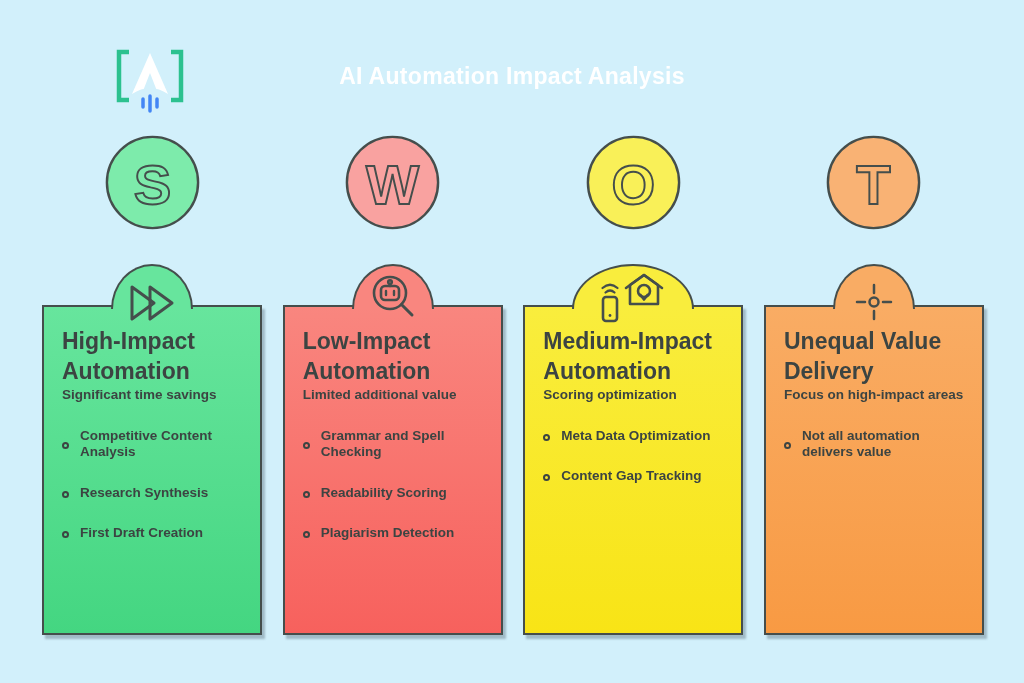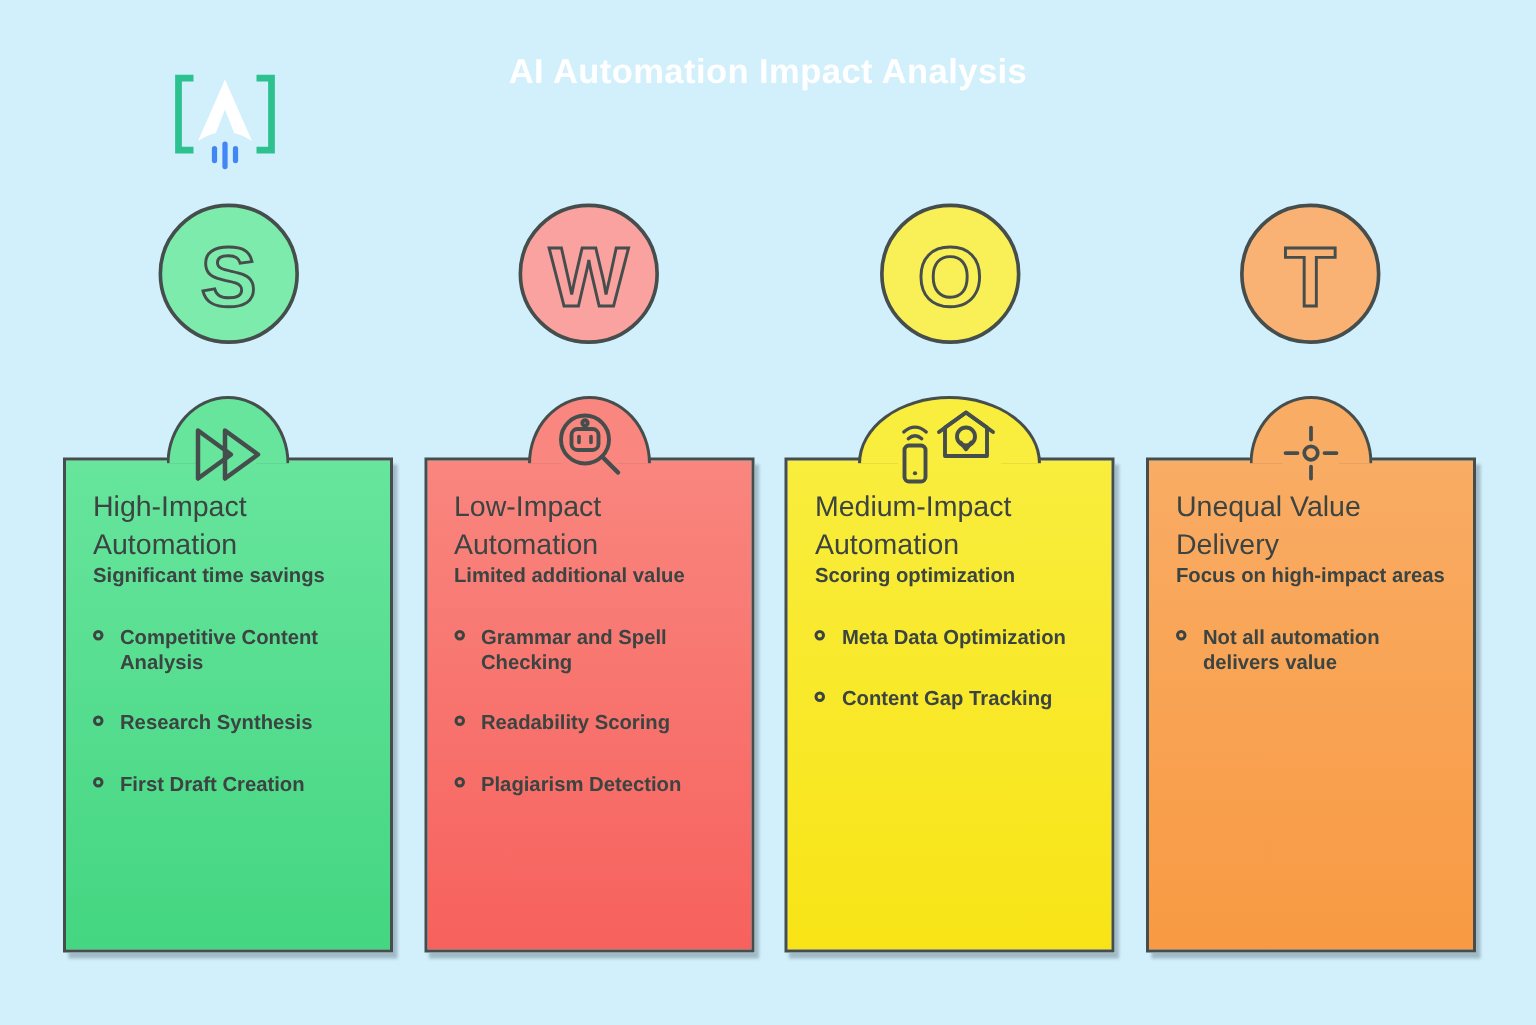--- a/index.html
+++ b/index.html
@@ -1,21 +1,21 @@
 <!DOCTYPE html>
 <html><head>
 <meta charset="utf-8">
 <style>
   * { margin:0; padding:0; box-sizing:border-box; }
   body { background:#d2f0fb; font-family:"Liberation Sans", sans-serif; }
   .canvas { position:relative; width:1024px; height:683px; background:#d2f0fb; overflow:hidden; }
 
   .logo { position:absolute; left:112px; top:48px; }
   .page-title {
-    position:absolute; top:34px; left:0; width:100%;
+    position:absolute; top:63px; left:0; width:100%;
     text-align:center; color:#ffffff; font-weight:bold; font-size:23px; letter-spacing:.3px;
   }
 
   .row { position:absolute; top:134px; left:42px; width:942px; display:flex; justify-content:space-between; }
   .column { width:220px; display:flex; flex-direction:column; align-items:center; }
 
   .badge svg { display:block; }
   .badge circle { fill:var(--circle); stroke:#454e4c; stroke-width:2.5; }
   .badge text {
     fill:var(--circle); stroke:#454e4c; stroke-width:2;
@@ -40,24 +40,24 @@
   }
   .column.c2 .bump { width:122px; }
   .card-icon { position:absolute; left:50%; transform:translateX(-50%); z-index:2; }
   .card-icon svg { display:block; stroke:#454e4c; fill:none; stroke-linecap:round; stroke-linejoin:round; }
   .ic-ff { top:-30px; }
   .ic-rs { top:-35px; }
   .ic-sh { top:-37px; }
   .ic-ct { top:-27px; }
   .mask { fill:var(--top); }
 
-  .card-title { color:#3c4442; font-weight:normal; font-size:19px; line-height:1.3; }
+  .card-title { color:#3c4442; font-weight:bold; font-size:23px; line-height:1.3; }
   .card-subtitle { color:#3c4442; font-weight:bold; font-size:13.5px; }
   .card-list { list-style:none; margin-top:26px; }
-  .card-list li { display:flex; gap:11px; margin-bottom:24px; color:#3c4442; font-weight:bold; font-size:13.5px; line-height:1.22; }
+  .card-list li { display:flex; gap:11px; margin-bottom:24px; color:#3c4442; font-weight:bold; font-size:13.5px; line-height:1.22;align-items:center; }
   .dot { flex:0 0 auto; width:7px; height:7px; margin-top:3px; border:2px solid #3c4442; border-radius:50%; }
 </style>
 </head>
 <body>
 
 <div class="canvas">
 
   <div class="logo">
     <svg width="76" height="66" viewBox="0 0 76 66">
       <path d="M17,4 H7 V52 H17" fill="none" stroke="#2cc18f" stroke-width="4.5"></path>

